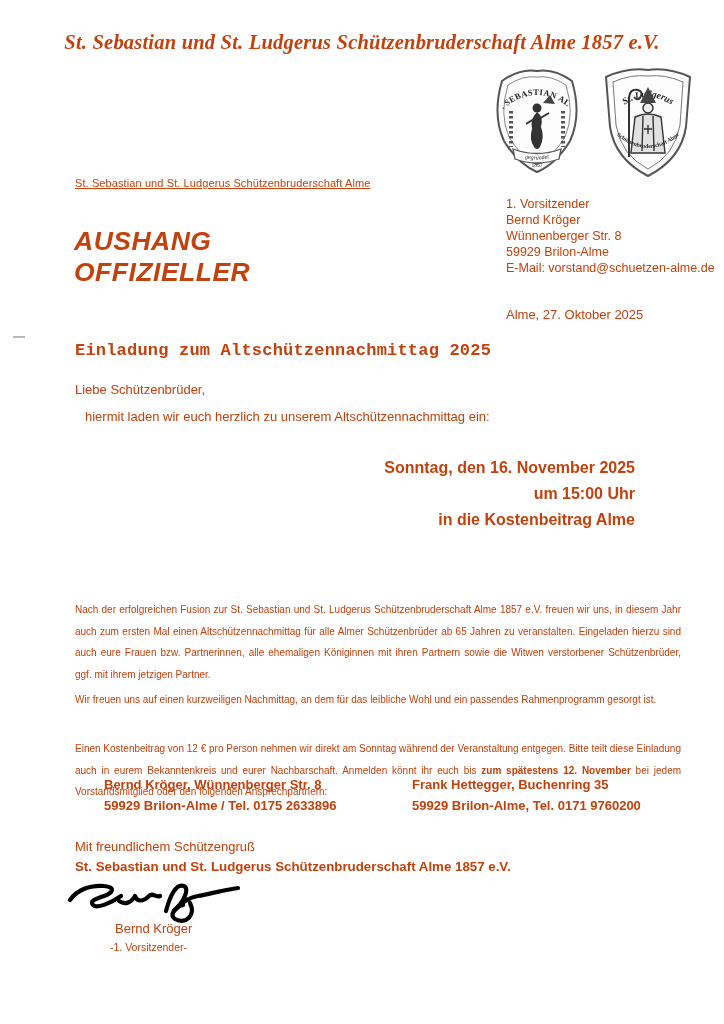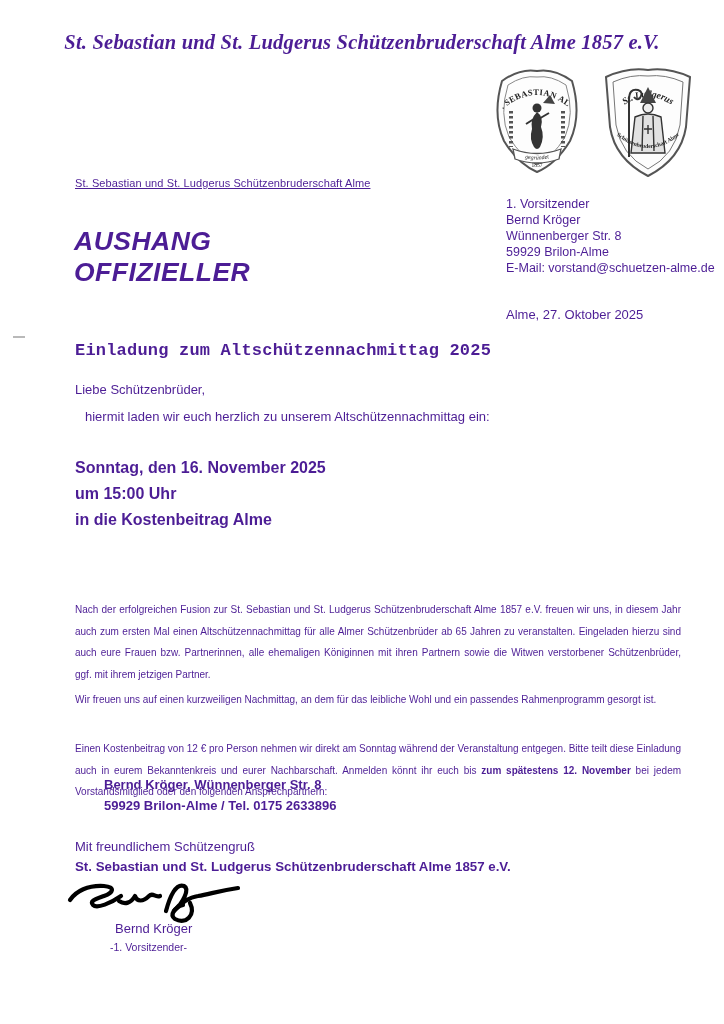--- a/index.html
+++ b/index.html
@@ -3,21 +3,21 @@
 <meta charset="utf-8">
 <style>
   * { margin: 0; padding: 0; box-sizing: border-box; }
   html, body { background: #ffffff; }
   .page {
     position: relative;
     width: 724px;
     height: 1024px;
     background: #ffffff;
     font-family: "Liberation Sans", sans-serif;
-    color: #4c1d95;
+    color: #c2410c;
     overflow: hidden;
   }
   .doc-title {
     position: absolute;
     top: 31px; left: 0; right: 0;
     text-align: center;
     font-family: "Liberation Serif", serif;
     font-weight: bold;
     font-style: italic;
     font-size: 20.5px;
@@ -71,21 +71,21 @@
     font-weight: bold;
     letter-spacing: 0.2px;
     font-family: Liberation Mono, monospace;
   }
   .salutation { position: absolute; top: 382px; left: 75px; font-size: 13px; }
   .intro      { position: absolute; top: 409px; left: 85px; font-size: 13px; }
   .event-block {
     position: absolute;
     top: 455px; left: 75px;
     width: 560px;
-    text-align: left;
+    text-align: right;
     font-size: 16px;
     font-weight: bold;
     line-height: 26px;
   }
   .body-par {
     position: absolute;
     left: 75px;
     width: 606px;
     font-size: 10px;
     line-height: 21.5px;
@@ -194,20 +194,24 @@
   </div>
 
   <div class="body-par p1">Nach der erfolgreichen Fusion zur St. Sebastian und St. Ludgerus Schützenbruderschaft Alme 1857 e.V. freuen wir uns, in diesem Jahr auch zum ersten Mal einen Altschützennachmittag für alle Almer Schützenbrüder ab 65 Jahren zu veranstalten. Eingeladen hierzu sind auch eure Frauen bzw. Partnerinnen, alle ehemaligen Königinnen mit ihren Partnern sowie die Witwen verstorbener Schützenbrüder, ggf. mit ihrem jetzigen Partner.</div>
   <div class="body-par p2">Wir freuen uns auf einen kurzweiligen Nachmittag, an dem für das leibliche Wohl und ein passendes Rahmenprogramm gesorgt ist.</div>
   <div class="body-par p3"><span>Einen Kostenbeitrag von 12 € pro Person nehmen wir direkt am Sonntag während der Veranstaltung entgegen. Bitte teilt diese Einladung auch in eurem Bekanntenkreis und eurer Nachbarschaft. Anmelden könnt ihr euch bis </span><b>zum spätestens 12. November</b><span> bei jedem Vorstandsmitglied oder den folgenden Ansprechpartnern:</span></div>
 
   <div class="contact-col col-left">
     <div>Bernd Kröger, Wünnenberger Str. 8</div>
     <div>59929 Brilon-Alme / Tel. 0175 2633896</div>
   </div>
+  <div class="contact-col col-right">
+    <div>Frank Hettegger, Buchenring 35</div>
+    <div>59929 Brilon-Alme, Tel. 0171 9760200</div>
+  </div>
 
   <div class="regards">Mit freundlichem Schützengruß</div>
   <div class="org-line">St. Sebastian und St. Ludgerus Schützenbruderschaft Alme 1857 e.V.</div>
 
   <svg class="signature" width="190" height="56" viewBox="0 0 190 56">
     <g fill="none" stroke="#000" stroke-width="4.2" stroke-linecap="round" stroke-linejoin="round">
       <path d="M8,24 C14,15 26,9 42,10 C54,11 51,17 42,20 C34,23 27,25 31,29 C35,33 49,27 59,20"></path>
       <path d="M57,25 C63,29 69,27 73,20 C75,26 81,26 87,20 C91,16 93,22 98,20"></path>
       <path d="M104,35 C108,20 114,7 122,10 C128,13 121,27 112,35 C118,27 128,21 136,20 C148,18 156,15 176,12"></path>
       <path d="M128,27 C134,39 124,49 113,43 C107,39 113,31 121,29"></path>

